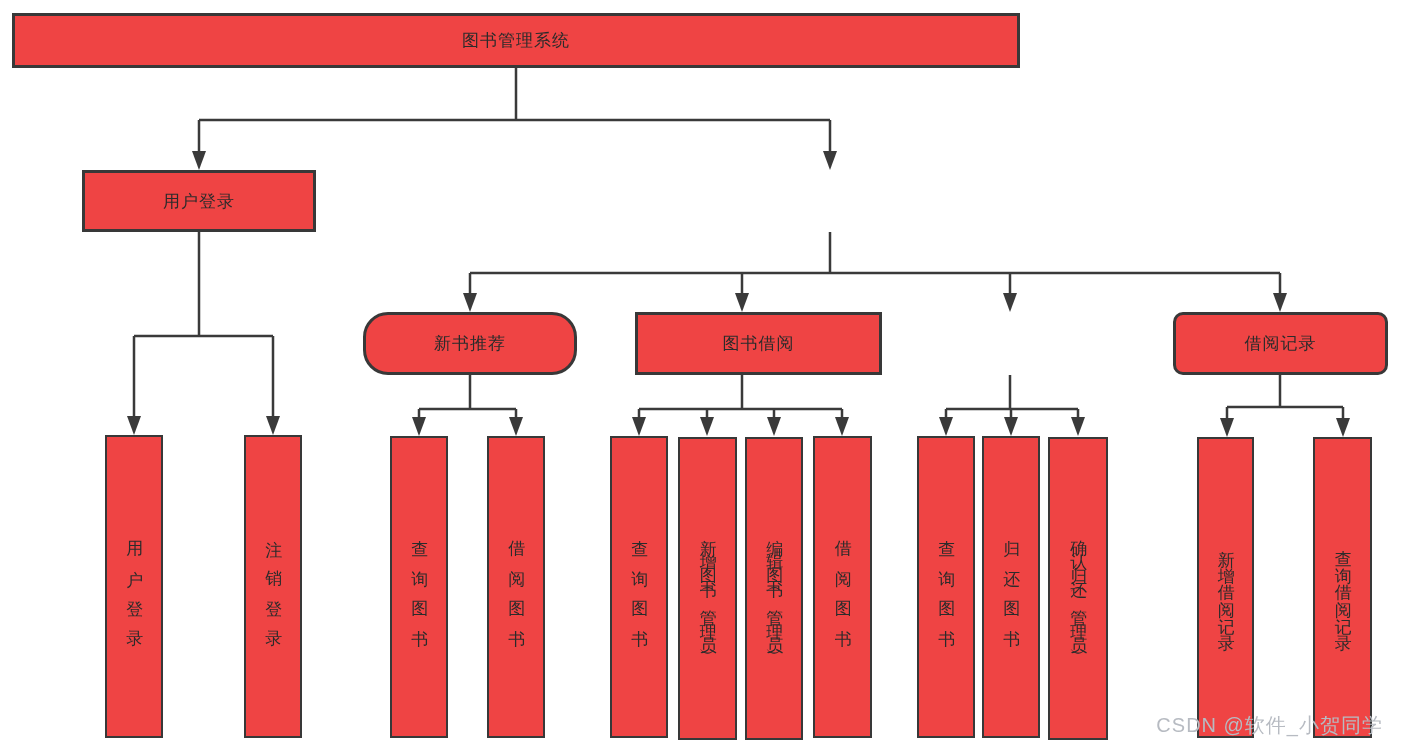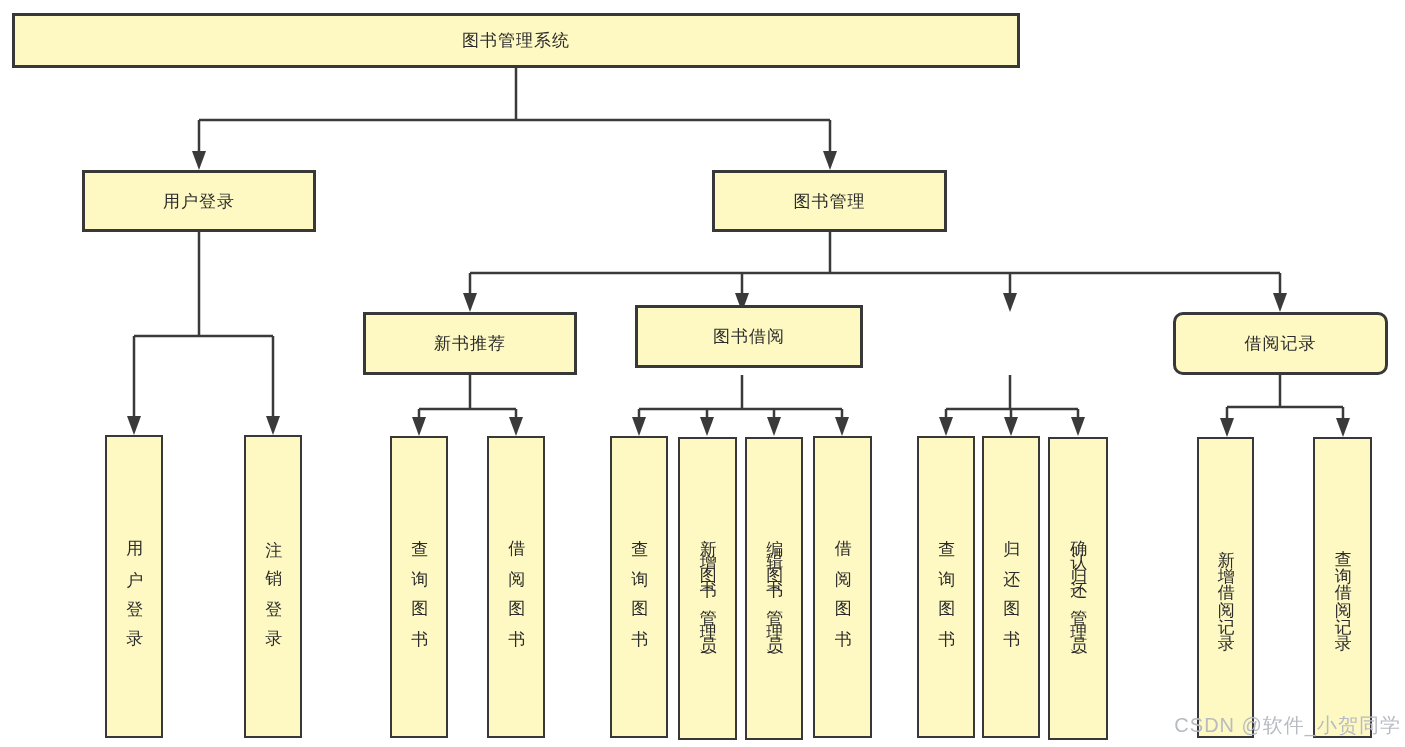--- a/index.html
+++ b/index.html
@@ -17,21 +17,21 @@
   }
   svg.connectors {
     position: absolute;
     left: 0;
     top: 0;
     z-index: 0;
   }
   .node {
     position: absolute;
     box-sizing: border-box;
-    background: #fef9c3;
+    background: #ef4444;
     border: 3px solid #383838;
     display: flex;
     align-items: center;
     justify-content: center;
     font-size: 17px;
     letter-spacing: 1px;
     color: #2b2b2b;
     z-index: 1;
   }
   .leaf {
@@ -39,21 +39,21 @@
   }
   .v-text {
     writing-mode: vertical-rl;
     text-orientation: mixed;
     display: block;
     line-height: 1.1;
   }
   .watermark {
     position: absolute;
     top: 712px;
-    right: 4px;
+    right: 22px;
     font-size: 20px;
     letter-spacing: 1px;
     color: #b7bbc2;
     z-index: 3;
     white-space: nowrap;
   }
 </style>
 </head>
 <body>
 
@@ -94,24 +94,23 @@
       <polygon points="1004,417 1018,417 1011,436"></polygon>
       <polygon points="1071,417 1085,417 1078,436"></polygon>
       <polygon points="1220,418 1234,418 1227,437"></polygon>
       <polygon points="1336,418 1350,418 1343,437"></polygon>
     </g>
   </svg>
 
   <div class="node" style="left:12px; top:13px; width:1008px; height:55px;">图书管理系统</div>
 
   <div class="node" style="left:82px; top:170px; width:234px; height:62px;">用户登录</div>
-  <div class="node" style="left:712px; top:170px; width:235px; height:62px;">图书管理</div>
 
-  <div class="node" style="left:363px; top:312px; width:214px; height:63px;">新书推荐</div>
-  <div class="node" style="left:635px; top:305px; width:228px; height:63px;">图书借阅</div>
+  <div class="node" style="left:363px; top:312px; width:214px; height:63px;border-radius:25px;">新书推荐</div>
+  <div class="node" style="left:635px; top:312px; width:247px; height:63px;">图书借阅</div>
   <div class="node" style="left:1173px; top:312px; width:215px; height:63px;border-radius:10px;">借阅记录</div>
 
   <div class="node leaf" style="left:105px; top:435px; width:58px; height:303px;">
     <span class="v-text" style="letter-spacing: 30px;">用户登录</span>
   </div>
   <div class="node leaf" style="left:244px; top:435px; width:58px; height:303px;">
     <span class="v-text" style="letter-spacing: 30px;">注销登录</span>
   </div>
 
   <div class="node leaf" style="left:390px; top:436px; width:58px; height:302px;">

